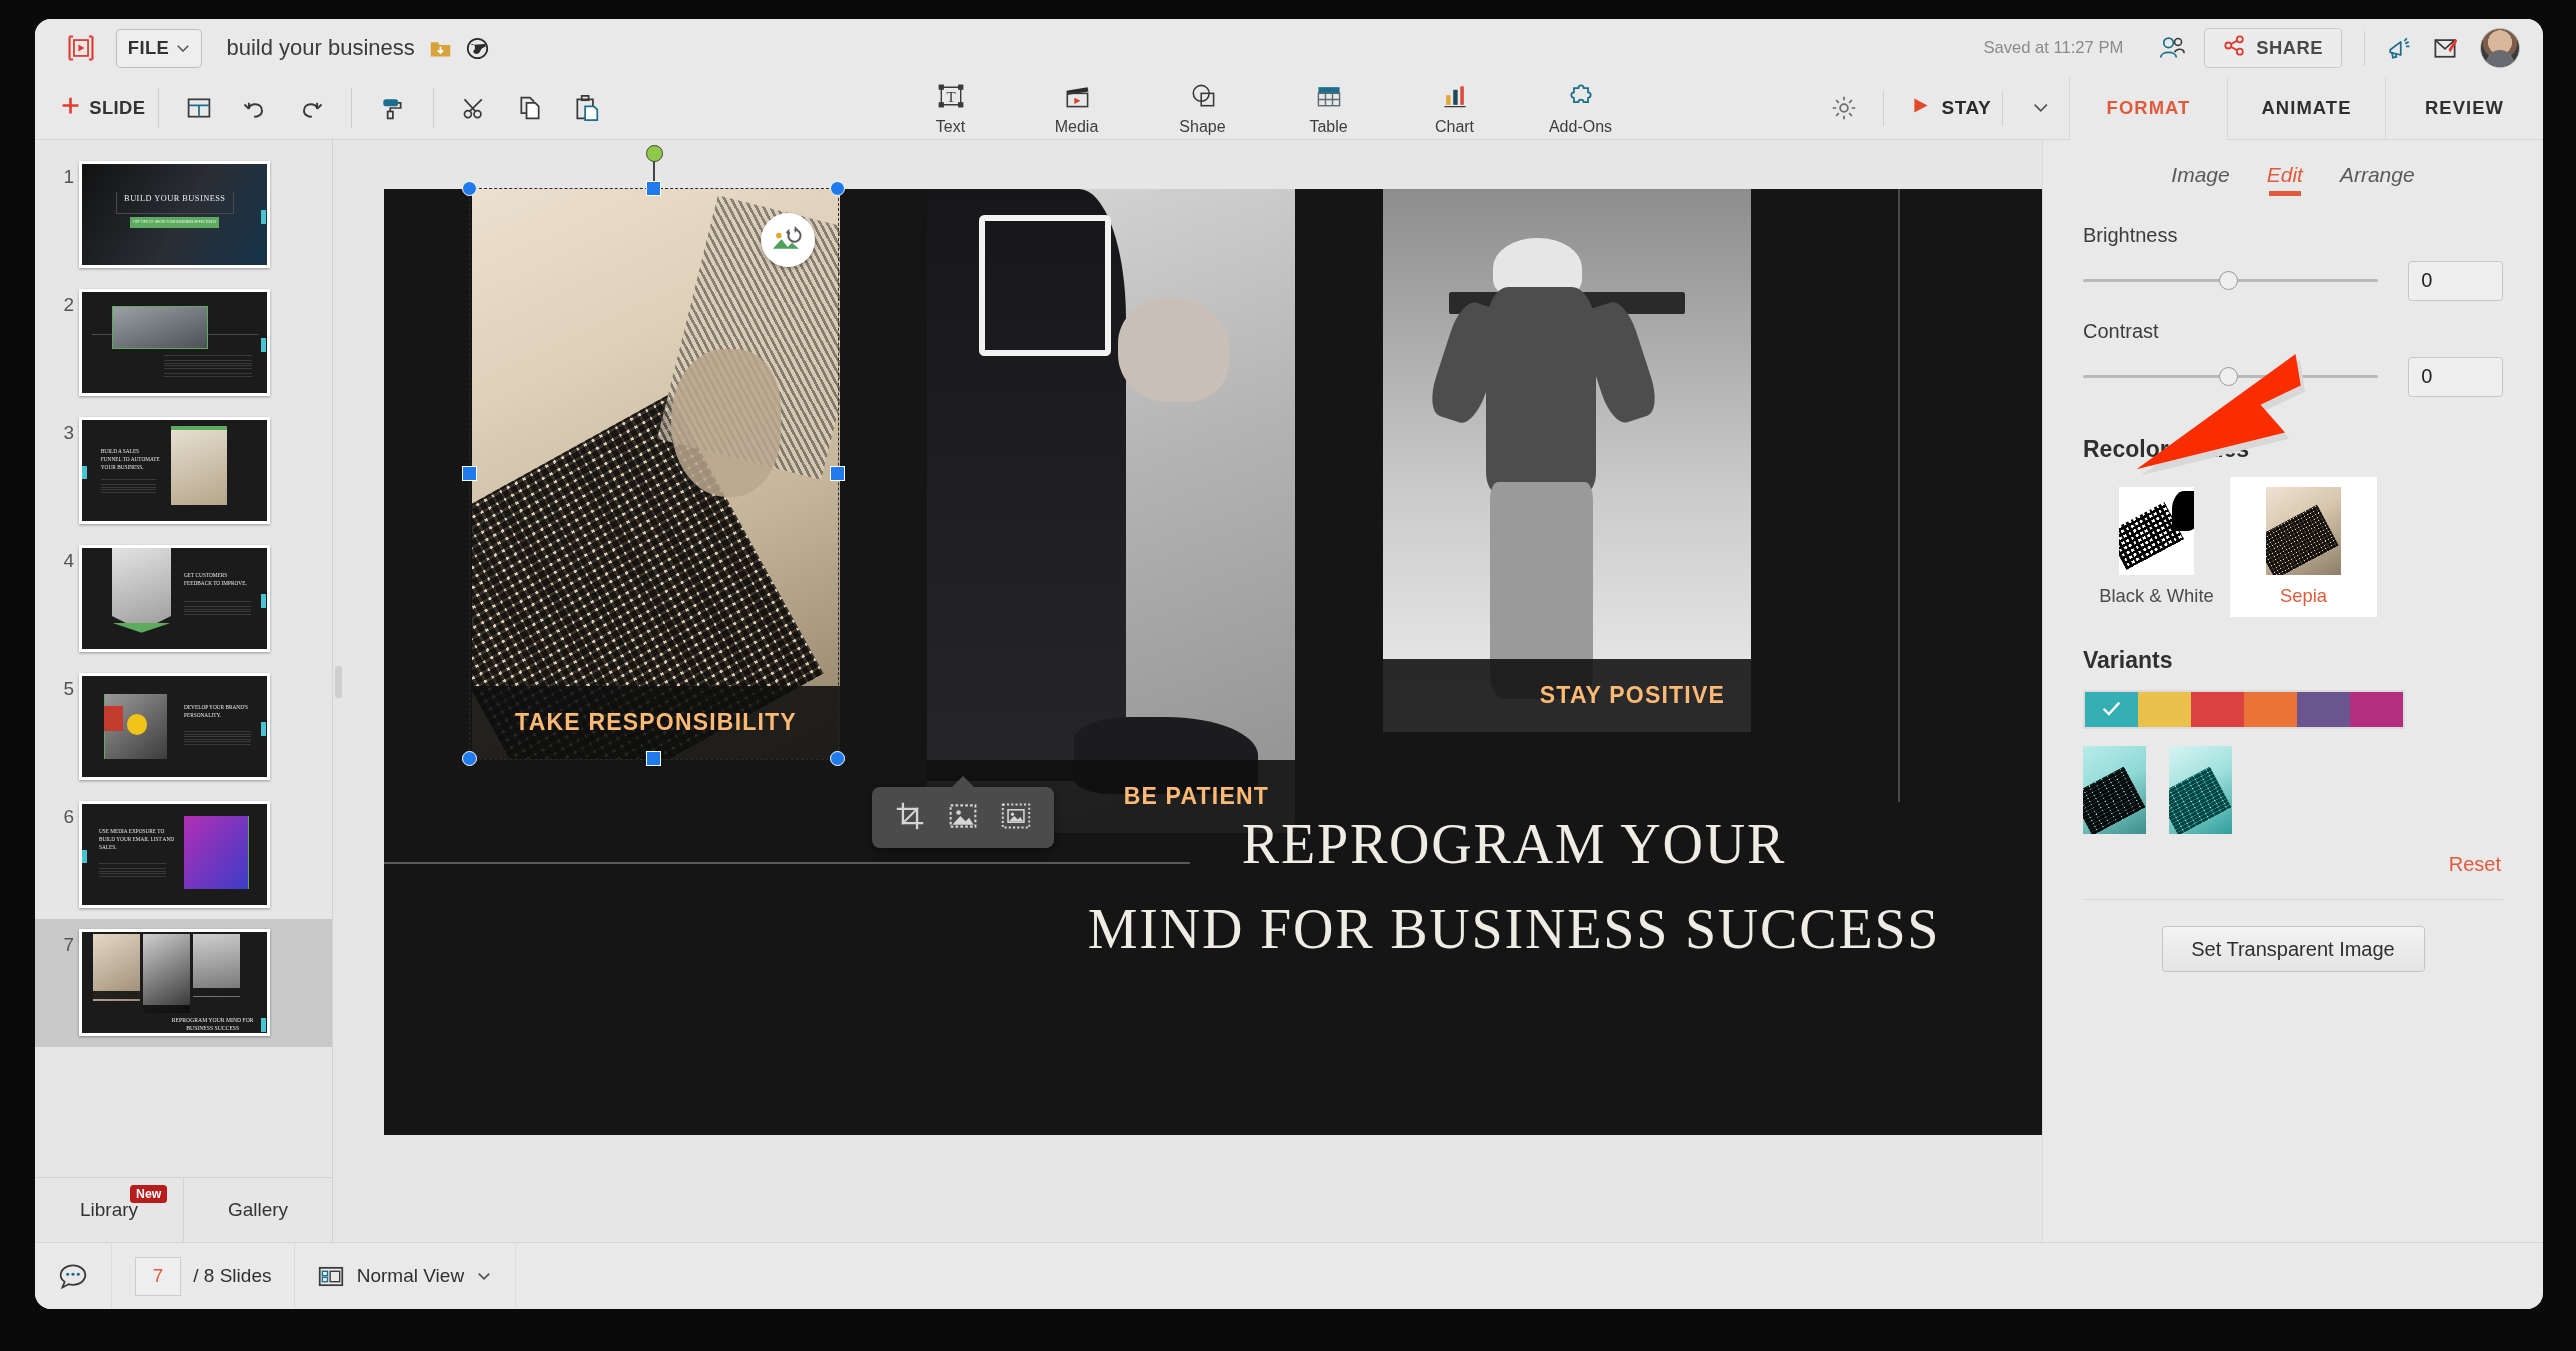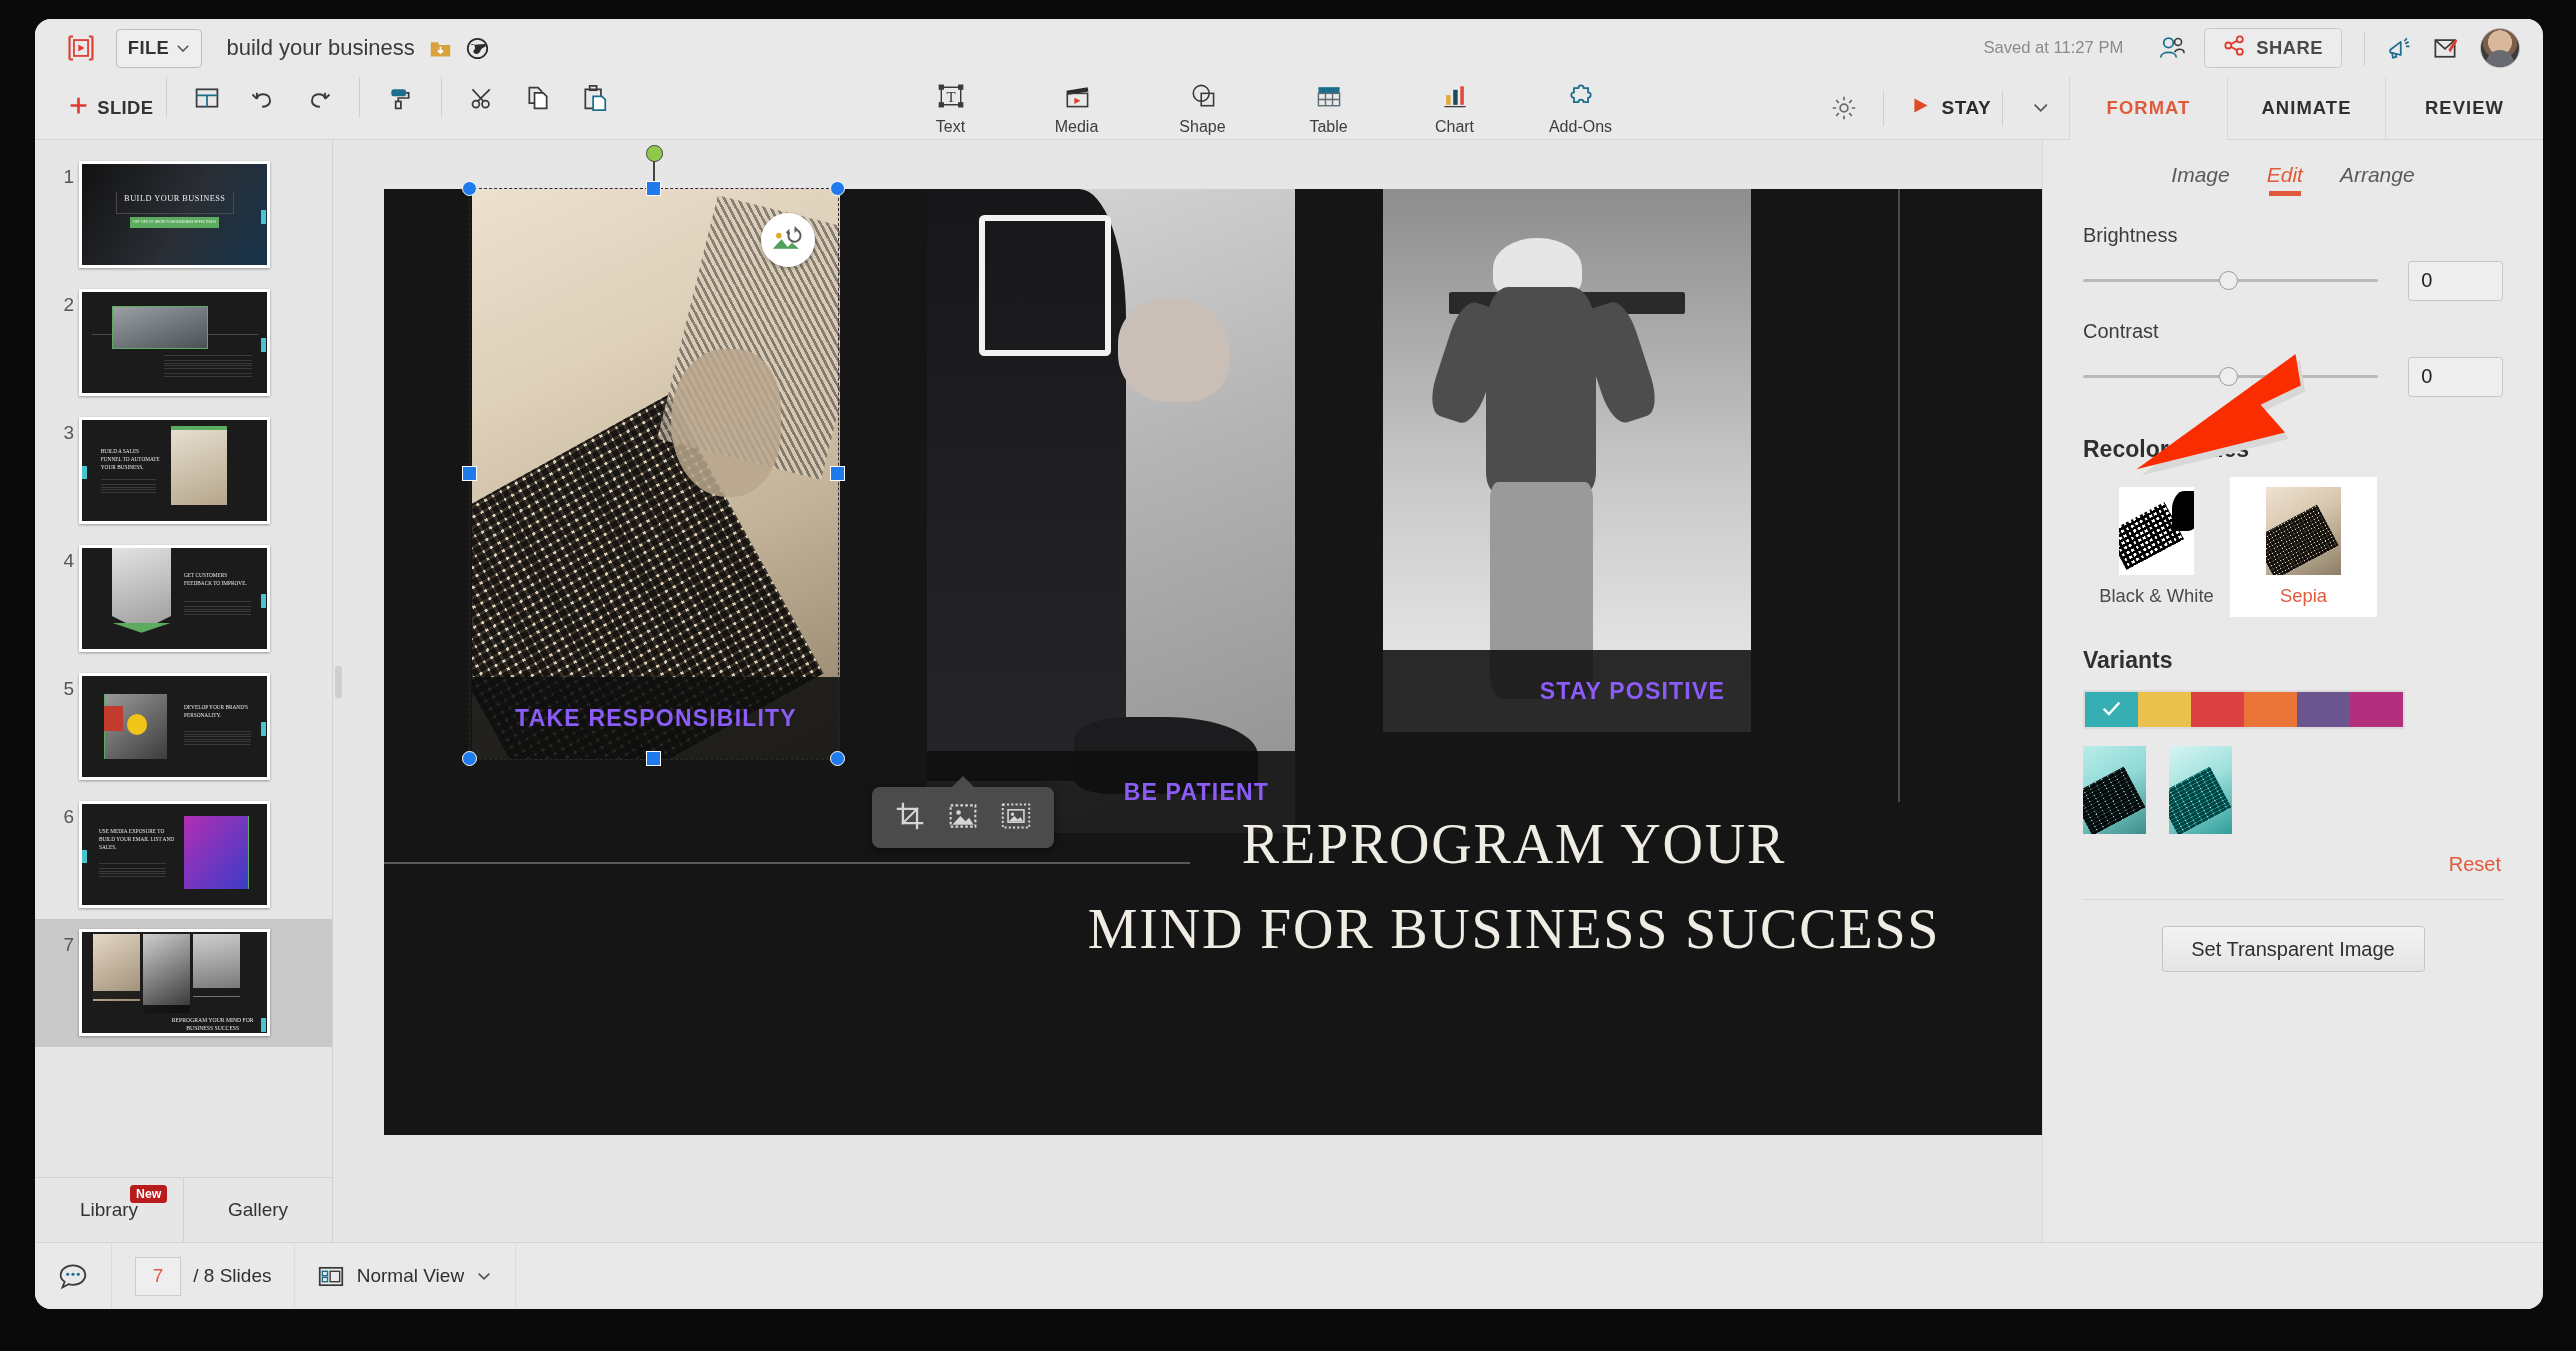--- a/index.html
+++ b/index.html
@@ -64,24 +64,23 @@
   }
   .avatar::after {
     content:""; position:absolute; left:50%; top:56%; transform:translateX(-50%);
     width: 28px; height: 28px; border-radius: 50% 50% 0 0; background:#6a6a72;
   }
 
   
   .toolbar {
     height: 63px; min-height: 63px;
     background: #e9e9e9;
-    display: flex; 
+    display: flex; align-items: center;
     border-bottom: 0.9px solid #d6d6d6;
     position: relative;
-    padding-left: 8px;
   }
   .add-slide { display:flex; align-items:center; gap:8.8px; margin-left:24.5px; font-size:18.4px; font-weight:bold; color:#333; letter-spacing:0.4px; }
   .tb-sep { width:0.9px; height:40px; background:#cdcdcd; margin:0 12.3px; }
   .tb-icon { width:42px; height:42px; display:flex; align-items:center; justify-content:center; margin: 0 7px; }
   .center-tools { position:absolute; left:876px; top:0; height:63px; display:flex; align-items:center; gap:47px; }
   .ct { display:flex; flex-direction:column; align-items:center; gap:3.5px; width:79px; }
   .ct-label { font-size:16px; color:#3d3d3d; }
   .right-tools { margin-left:auto; display:flex; align-items:center; padding-right: 0px; }
   .play-btn { display:flex; align-items:center; gap:10.5px; font-size:19px; font-weight:bold; color:#2b2b2b; letter-spacing:0.5px; padding-left: 16px;}
   .ribbon-tabs { display:flex; height:63px; }
@@ -126,23 +125,23 @@
   .handle-bar { position:absolute; left:-5.3px; top:50%; width: 7px; height: 32px; background:#cfcfcf; border-radius:2.6px; }
 
   .slide {
     position:absolute; left: 51px; top: 49px;
     width: 1689px; height: 946px;
     background:#151515;
   }
   .slide-img { position:absolute; overflow:hidden; }
   .img-caption {
     position:absolute; left:0; right:0; bottom:0;
-    height: 82px; background:rgba(15,15,15,.88);
+    height: 73px; background:rgba(15,15,15,.88);
     display:flex; align-items:center; justify-content:center;
-    color:#8b5cf6; font-size:23px; font-weight:bold; letter-spacing:1.2px;
+    color:#fdba74; font-size:23px; font-weight:bold; letter-spacing:1.2px;
   }
   .img-caption.right { justify-content:flex-end; padding-right: 26px; }
   .slide-rule { position:absolute; left: 0px; top: 673px; width: 806px; height: 1.8px; background:#5a5a5a; }
   .slide-vrule { position:absolute; left: 1514px; top: 0px; width: 1.8px; height: 613px; background:#4a4a4a; }
   .slide-title {
     position:absolute; left: 613px; top: 613px; width: 1034px;
     text-align:center; color:#efece4;
     font-family: "Liberation Serif", serif; font-size: 56px; line-height: 1.52; letter-spacing: 1.8px;
   }
 

